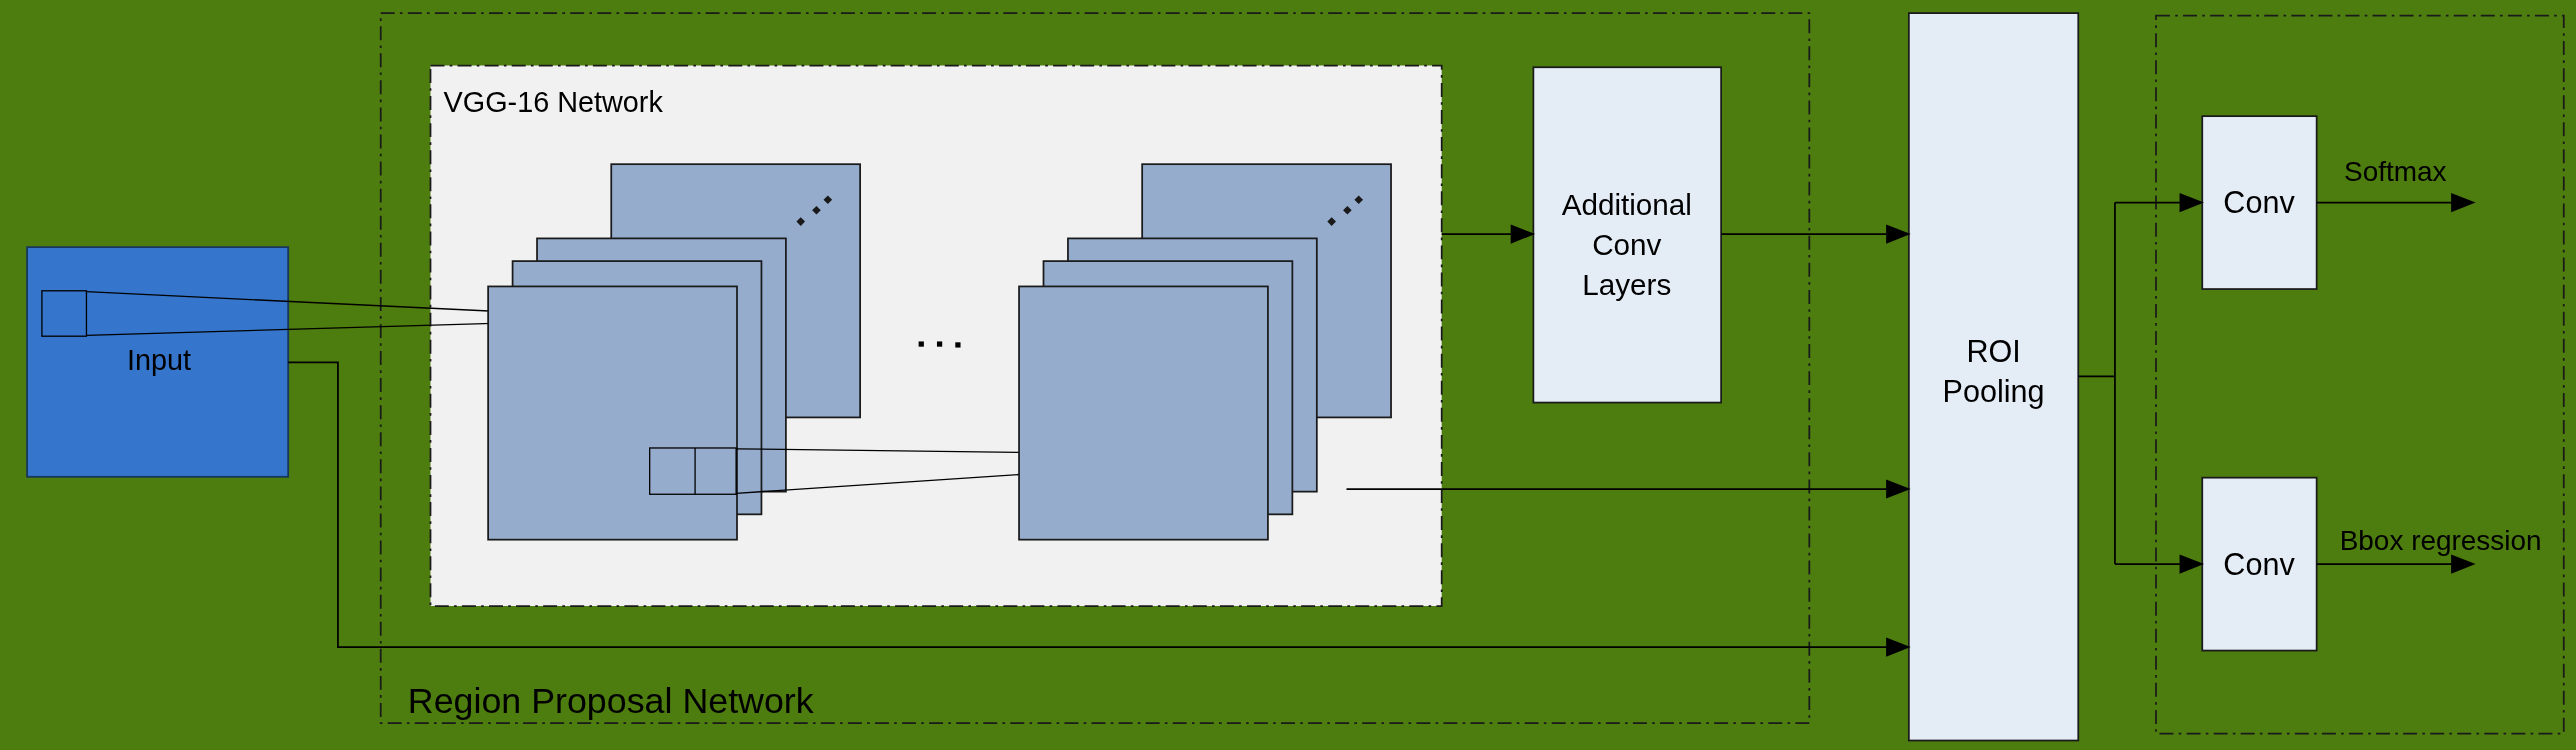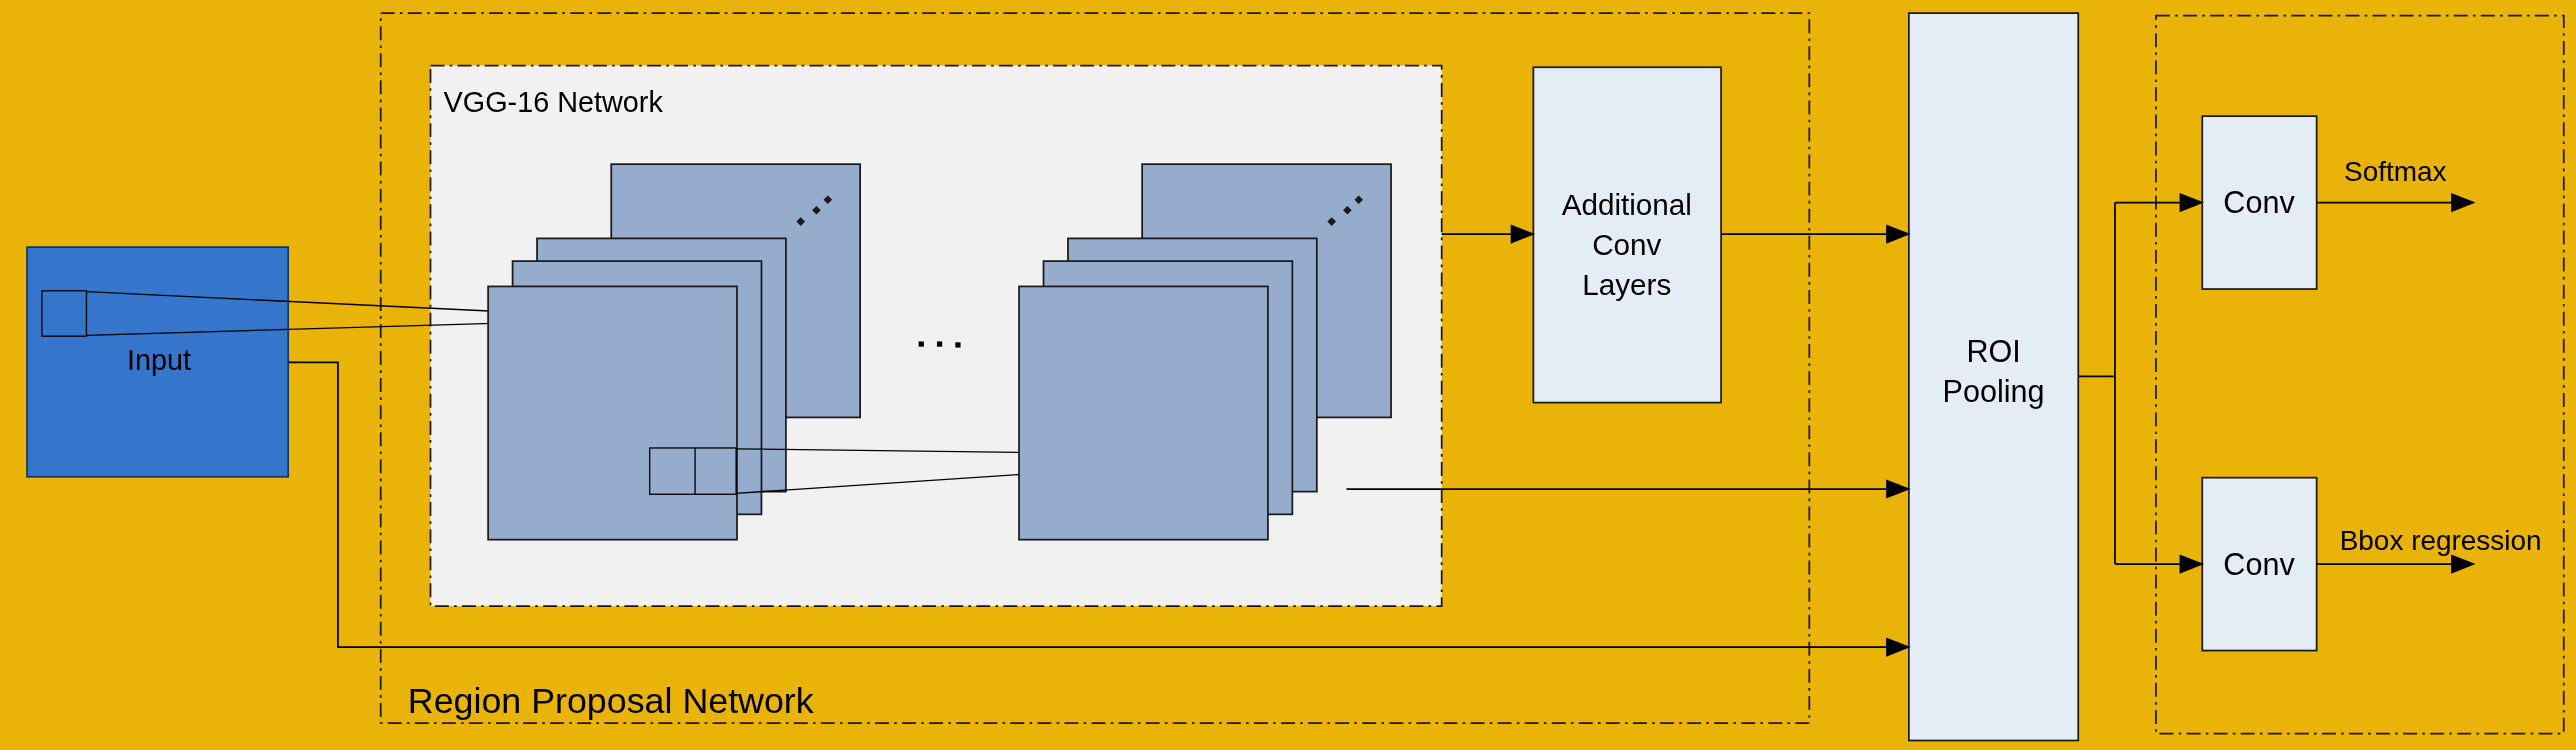--- a/index.html
+++ b/index.html
@@ -1,20 +1,20 @@
 <!DOCTYPE html>
 <html style="font-size:14px"><head>
 <meta charset="utf-8">
 <style>
   html, body { margin: 0; padding: 0; background: #ffffff; }
   .stage {
     position: relative;
     width: 2576px;
     height: 751px;
-    background: #eab308;
+    background: #4d7c0f;
     font-family: "Liberation Sans", sans-serif;
   }
   svg text {
     font-family: "Liberation Sans", sans-serif;
     fill: #000000;
   }
 </style>
 </head>
 <body>
 

